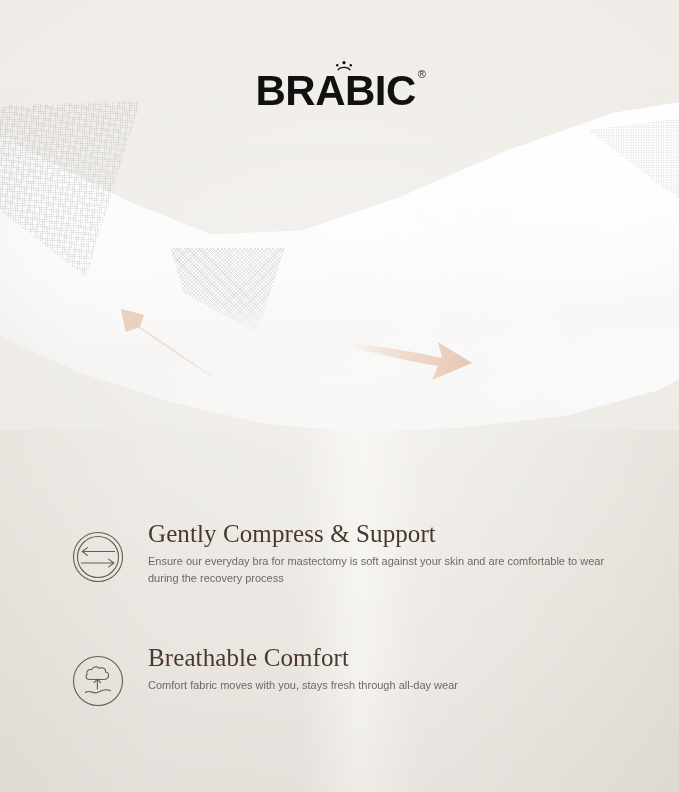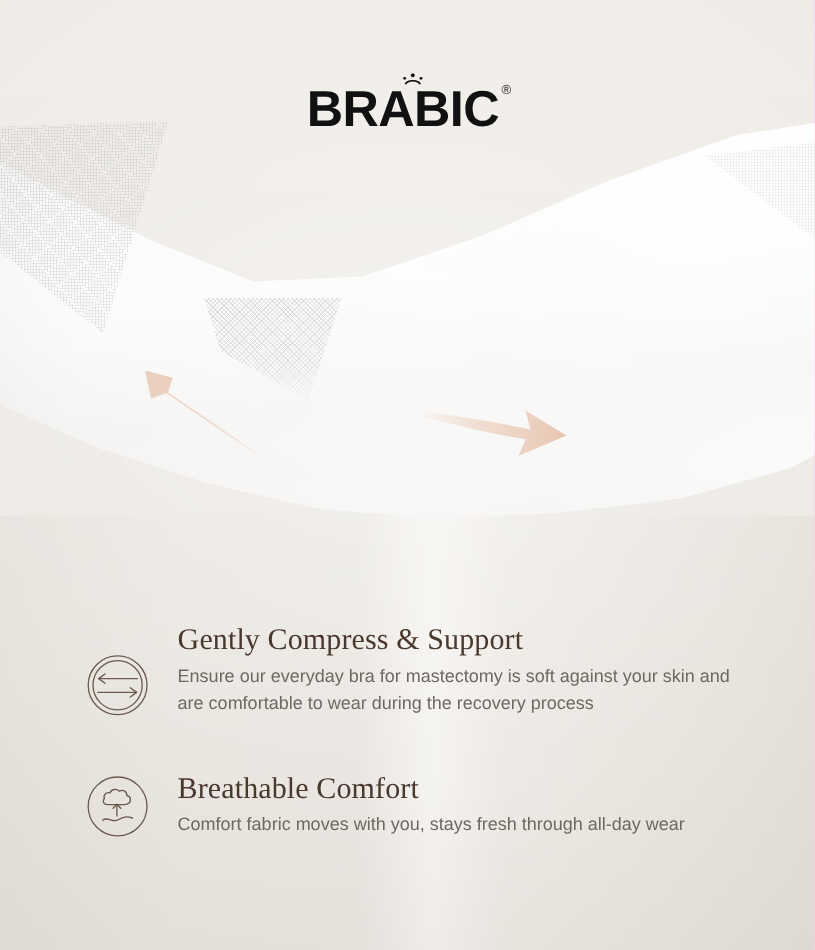--- a/index.html
+++ b/index.html
@@ -6,21 +6,21 @@
     margin: 0;
     padding: 0;
     background: #ffffff;
   }
   #page {
     position: relative;
     width: 679px;
     height: 792px;
     overflow: hidden;
     font-family: "Liberation Sans", sans-serif;
-    background: #f0abfc;
+    background: #5eead4;
   }
 
   
   .bg-base {
     position: absolute;
     inset: 0;
     background:
       linear-gradient(180deg,
         #f1eee9 0%,
         #eeebe6 30%,
@@ -274,25 +274,25 @@
 
   
   .features {
     position: absolute;
     left: 0; right: 0;
     top: 520px;
     z-index: 7;
   }
   .feature {
     display: flex;
-    align-items: flex-end;
+    align-items: flex-start;
     padding-left: 70px;
     padding-right: 24px;
   }
-  .feature + .feature { margin-top: 36px; }
+  .feature + .feature { margin-top: 57px; }
   .feature-icon {
     flex: 0 0 auto;
     width: 56px;
     height: 56px;
     margin-top: 9px;
   }
   .feature-body {
     margin-left: 22px;
     padding-top: 0px;
   }
@@ -301,21 +301,21 @@
     font-size: 25px;
     font-weight: 400;
     color: #4a382c;
     letter-spacing: 0.1px;
     line-height: 1.12;
     margin: 0 0 5px 0;
     white-space: nowrap;
   }
   .feature-desc {
     font-family: "Liberation Sans", sans-serif;
-    font-size: 15px;
+    font-size: 11px;
     font-weight: 400;
     color: #6d6862;
     line-height: 1.53;
     margin: 0;
     max-width: 470px;
   }
 </style>
 </head>
 <body>
 

